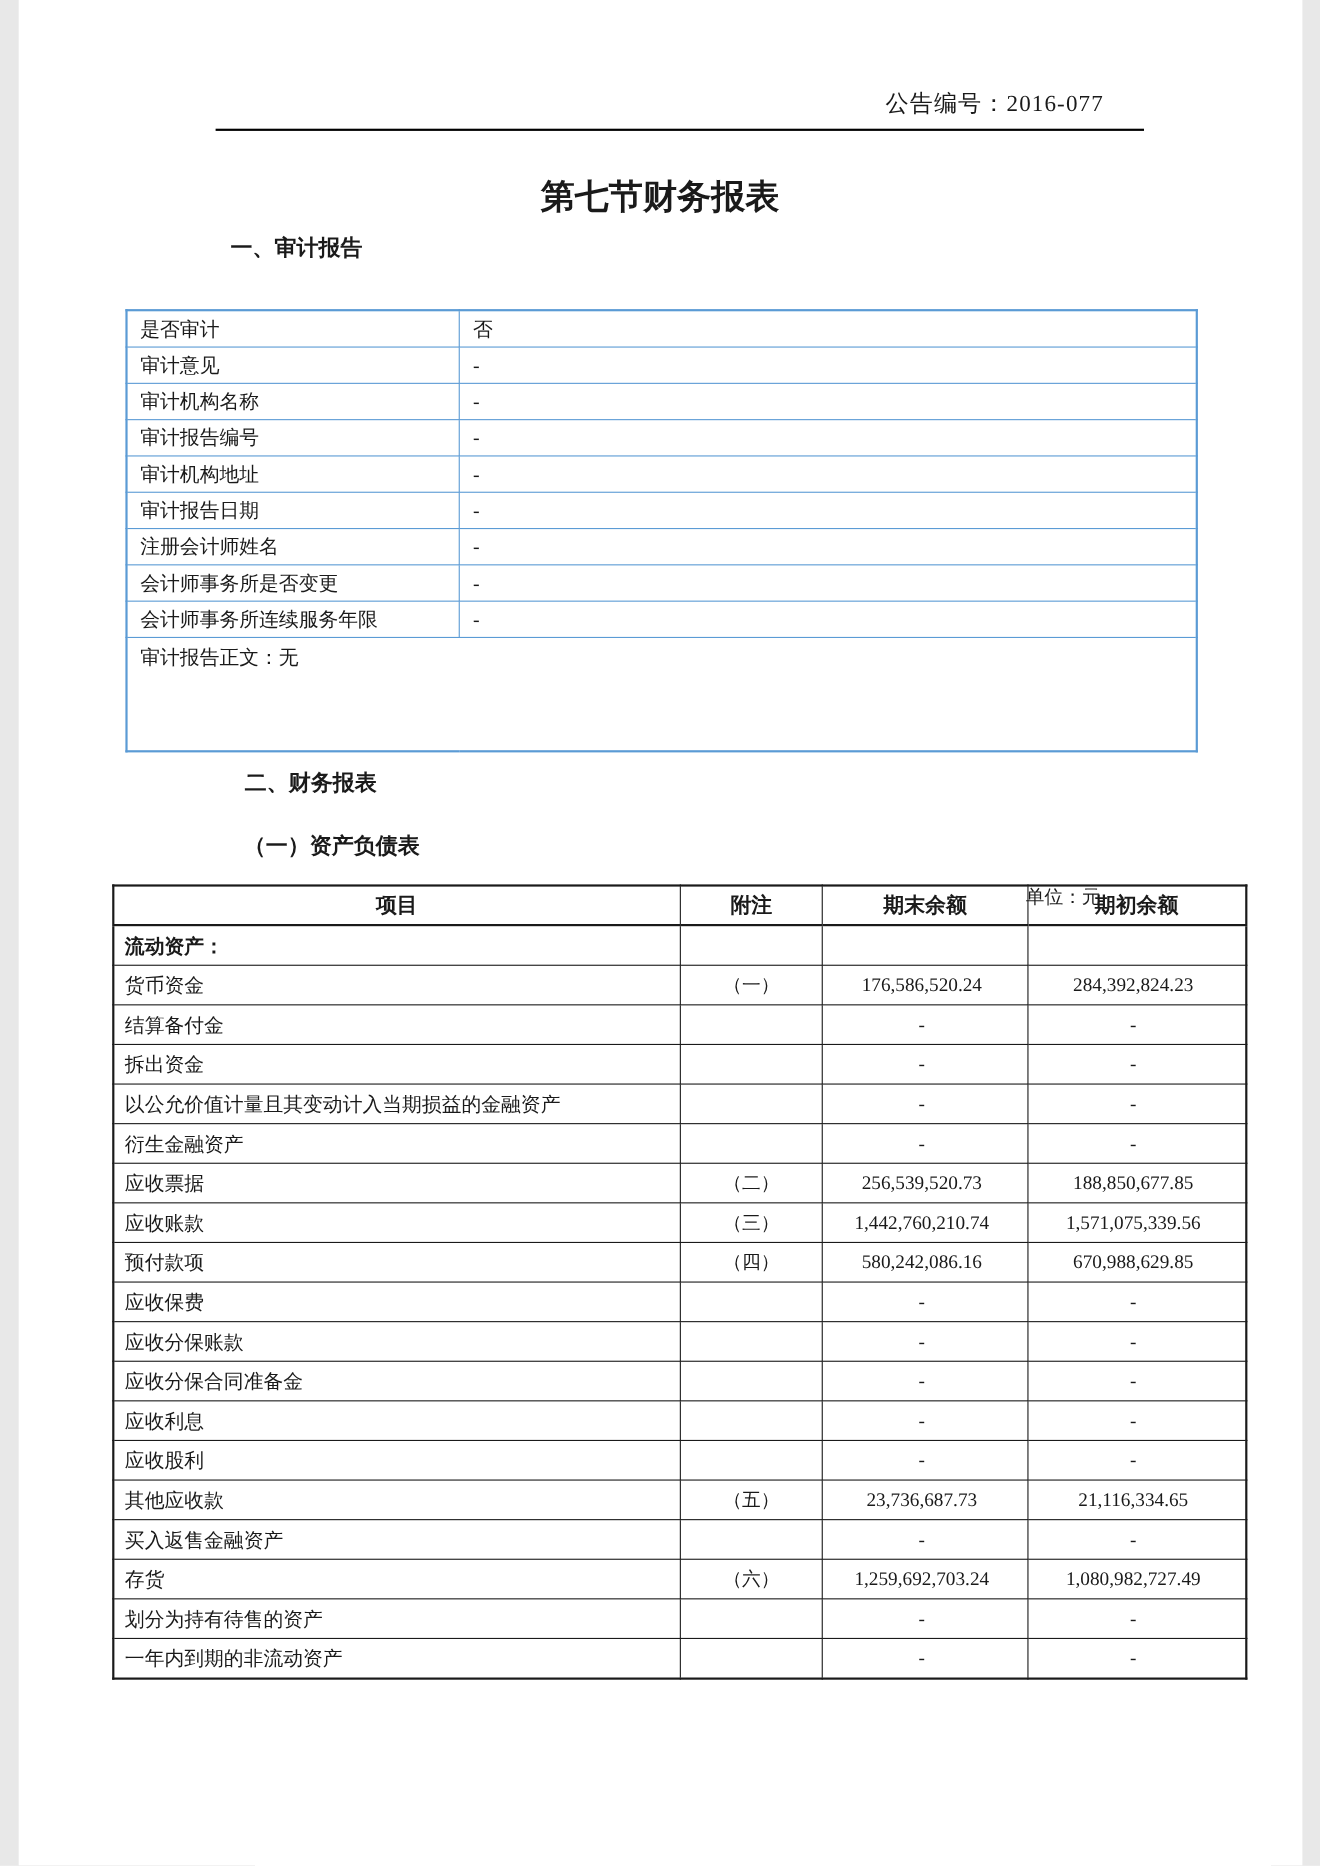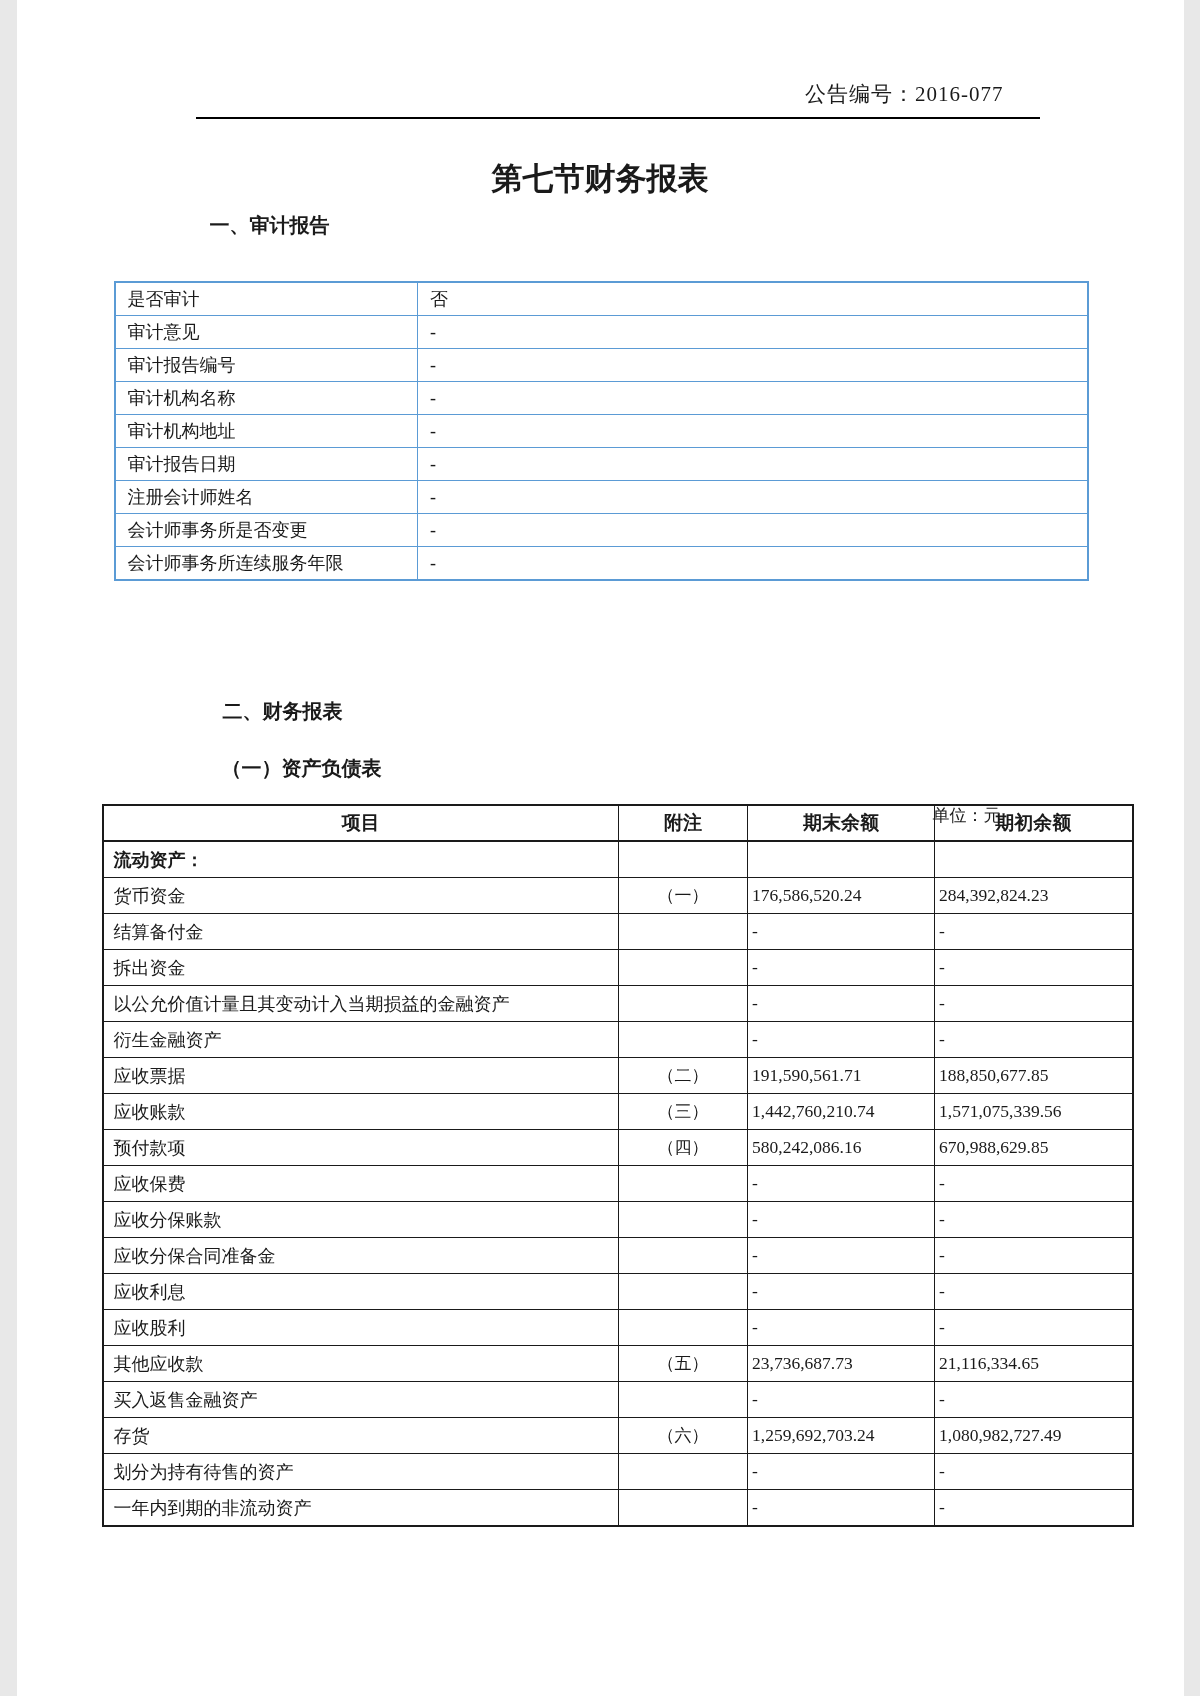--- a/index.html
+++ b/index.html
@@ -75,21 +75,21 @@
   .main-table th{
     height:32px;
     font-size:19px;font-weight:bold;
     font-family:"Liberation Sans","DejaVu Sans",sans-serif;
     text-align:center;
     border-bottom-width:2.5px;
   }
   .main-table td{height:33px;}
   .b-item{text-align:left;padding:0 6px 0 10px;}
   .b-note{text-align:center;font-size:17px;}
-  .b-num{text-align:left;padding:0 10px 0 4px;font-size:17.5px;}
+  .b-num{text-align:center;padding:0 10px 0 4px;font-size:17.5px;}
   .section-row .b-item{
     font-weight:bold;
     font-family:"Liberation Sans","DejaVu Sans",sans-serif;
   }
 </style>
 </head>
 <body>
 
 <div class="page">
 
@@ -108,46 +108,49 @@
     <tbody>
         <tr>
           <td class="a-label">是否审计</td>
           <td class="a-value">否</td>
         </tr>
         <tr>
           <td class="a-label">审计意见</td>
           <td class="a-value">-</td>
         </tr>
         <tr>
+          <td class="a-label">审计机构名称</td>
+          <td class="a-value">-</td>
+        </tr>
+        <tr>
           <td class="a-label">审计报告编号</td>
           <td class="a-value">-</td>
         </tr>
         <tr>
-          <td class="a-label">审计机构名称</td>
-          <td class="a-value">-</td>
-        </tr>
-        <tr>
           <td class="a-label">审计机构地址</td>
           <td class="a-value">-</td>
         </tr>
         <tr>
           <td class="a-label">审计报告日期</td>
           <td class="a-value">-</td>
         </tr>
         <tr>
           <td class="a-label">注册会计师姓名</td>
           <td class="a-value">-</td>
         </tr>
         <tr>
           <td class="a-label">会计师事务所是否变更</td>
           <td class="a-value">-</td>
         </tr>
         <tr>
           <td class="a-label">会计师事务所连续服务年限</td>
           <td class="a-value">-</td>
+        </tr>
+        <tr>
+          <td colspan="2" class="a-full">审计报告正文：无</td>
         </tr>
       </tbody>
   </table>
 
   <div class="sec-heading h-statements">二、财务报表</div>
 
   <div class="sec-heading h-balance">（一）资产负债表</div>
 
   <div class="unit-label">单位：元</div>
 
@@ -199,21 +202,21 @@
         </tr>
         <tr>
           <td class="b-item">衍生金融资产</td>
           <td class="b-note"></td>
           <td class="b-num">-</td>
           <td class="b-num">-</td>
         </tr>
         <tr>
           <td class="b-item">应收票据</td>
           <td class="b-note">（二）</td>
-          <td class="b-num">191,590,561.71</td>
+          <td class="b-num">256,539,520.73</td>
           <td class="b-num">188,850,677.85</td>
         </tr>
         <tr>
           <td class="b-item">应收账款</td>
           <td class="b-note">（三）</td>
           <td class="b-num">1,442,760,210.74</td>
           <td class="b-num">1,571,075,339.56</td>
         </tr>
         <tr>
           <td class="b-item">预付款项</td>

